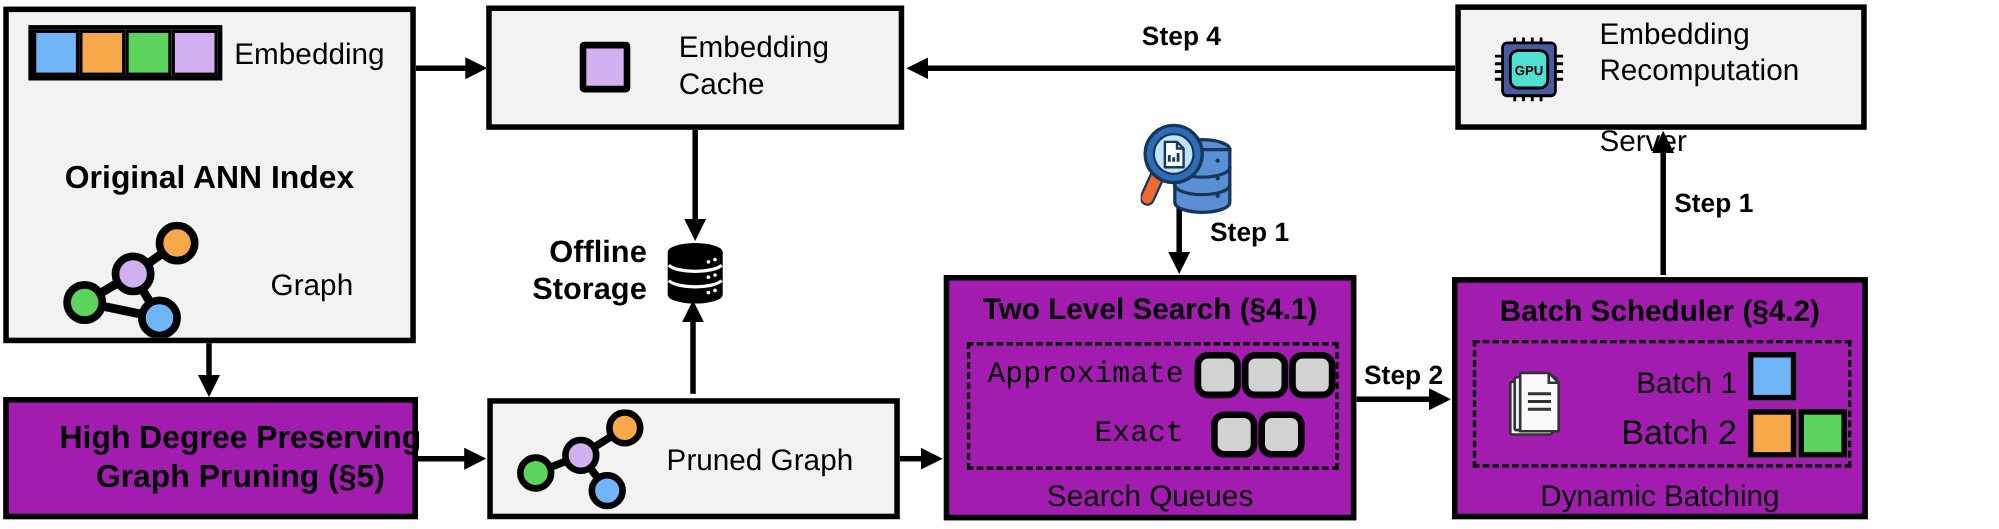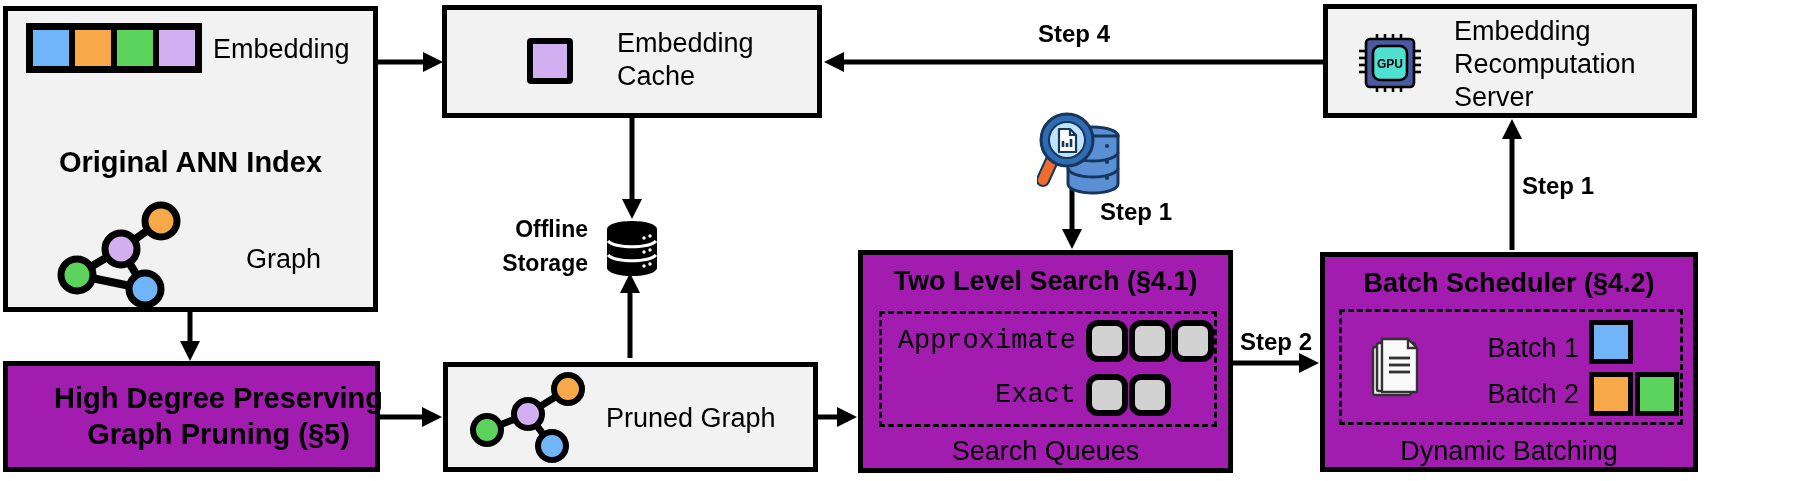--- a/index.html
+++ b/index.html
@@ -114,25 +114,25 @@
           <line x1="55" y1="32" x2="63" y2="32"></line>
           <line x1="55" y1="39" x2="63" y2="39"></line>
       </g>
       <rect x="8" y="6" width="48" height="48" rx="4" fill="#4a5aa0" stroke="#000" stroke-width="2.6"></rect>
       <rect x="15" y="13" width="34" height="34" rx="7" fill="#4fe0d2" stroke="#000" stroke-width="2.6"></rect>
       <text x="32" y="35" text-anchor="middle" font-family="Liberation Sans, sans-serif" font-size="12" font-weight="bold" fill="#000">GPU</text>
     </svg>
     <div class="lbl" style="left:126px;top:6px;">
       <span style="display:block;">Embedding</span>
       <span style="display:block;">Recomputation</span>
-      <span style="display:block;">Server</span>
-    </div>
-  </div>
-
-  <div class="lbl bold" style="left:448px;top:212px;width:140px;text-align:right;font-size:23px;line-height:34px;">
+      <span style="display:block;margin-top:31px;">Server</span>
+    </div>
+  </div>
+
+  <div class="lbl bold" style="left:448px;top:212px;width:140px;text-align:right;font-size:28px;line-height:34px;">
     <span style="display:block;">Offline</span>
     <span style="display:block;">Storage</span>
   </div>
   <svg style="position:absolute;left:604px;top:220px;" width="56" height="58" viewBox="0 0 56 58">
     <path d="M3,9 V48 a25,8 0 0 0 50,0 V9 Z" fill="#000"></path>
     <ellipse cx="28" cy="9" rx="25" ry="8" fill="#000"></ellipse>
     <path d="M4,21 a25,8 0 0 0 48,0" fill="none" stroke="#fff" stroke-width="3"></path>
     <path d="M4,35 a25,8 0 0 0 48,0" fill="none" stroke="#fff" stroke-width="3"></path>
     <g fill="#fff">
       <circle cx="40" cy="18" r="1.7"></circle>
@@ -170,21 +170,21 @@
     <div class="dashed" style="left:16px;top:56px;width:338px;height:116px;font-family:Liberation Mono, monospace;">
       <div style="position:absolute;left:8px;top:6px;display:flex;align-items:center;">
         <div style="width:186px;text-align:right;font-size:27px;padding-right:10px;">Approximate</div>
         <div class="qrow">
           <div class="qsq"></div>
           <div class="qsq"></div>
           <div class="qsq"></div>
         </div>
       </div>
       <div style="position:absolute;left:8px;top:60px;display:flex;align-items:center;">
-        <div style="width:186px;text-align:right;font-size:27px;padding-right:10px;">Exact</div>
+        <div style="width:186px;text-align:right;font-size:27px;padding-right:25px;">Exact</div>
         <div class="qrow">
           <div class="qsq"></div>
           <div class="qsq"></div>
         </div>
       </div>
     </div>
     <div class="lbl" style="left:0;top:180px;width:100%;text-align:center;">Search Queues</div>
   </div>
 
   <div class="box dark" style="left:1320px;top:252px;width:378px;height:220px;">
@@ -199,21 +199,21 @@
           <line x1="21" y1="22" x2="42" y2="22"></line>
           <line x1="21" y1="29" x2="42" y2="29"></line>
           <line x1="21" y1="36" x2="42" y2="36"></line>
         </g>
       </svg>
       <div style="position:absolute;left:115px;top:8px;display:flex;align-items:flex-end;">
         <div style="width:122px;text-align:right;font-size:27px;padding-right:10px;">Batch 1</div>
         <div class="bsq" style="background:#6fb5f7;"></div>
       </div>
       <div style="position:absolute;left:115px;top:60px;display:flex;align-items:center;">
-        <div style="width:122px;text-align:right;font-size:27px;padding-right:10px;">Batch 2</div>
+        <div style="width:122px;text-align:right;font-size:31px;padding-right:10px;">Batch 2</div>
         <div class="bsq" style="background:#f7a94a;margin-right:2px;"></div>
         <div class="bsq" style="background:#5cd35c;"></div>
       </div>
     </div>
     <div class="lbl" style="left:0;top:178px;width:100%;text-align:center;">Dynamic Batching</div>
   </div>
 
   <div class="box dark" style="left:3px;top:361px;width:377px;height:111px;">
     <div class="lbl bold" style="left:0;top:14px;width:100%;text-align:center;font-size:29px;line-height:36px;padding-left:27px;">
       <span style="display:block;">High Degree Preserving</span>

